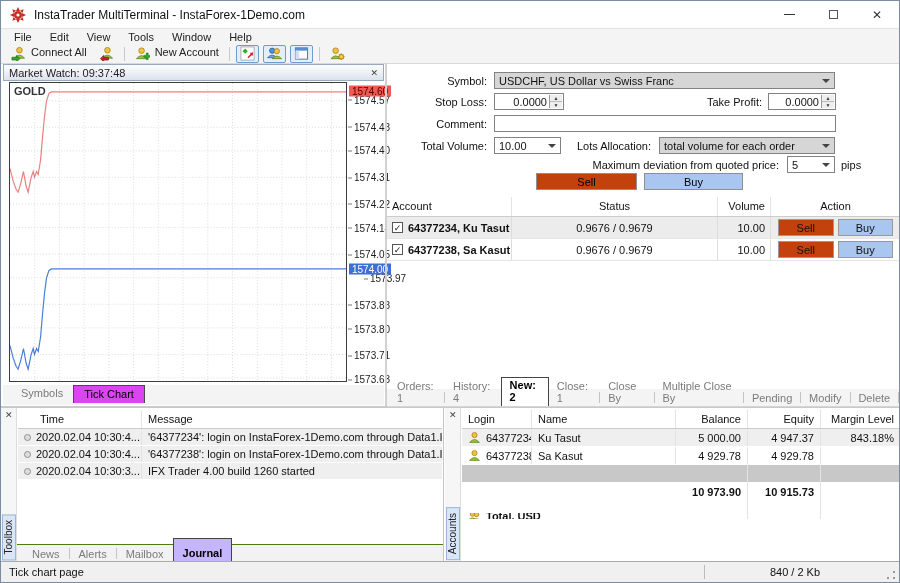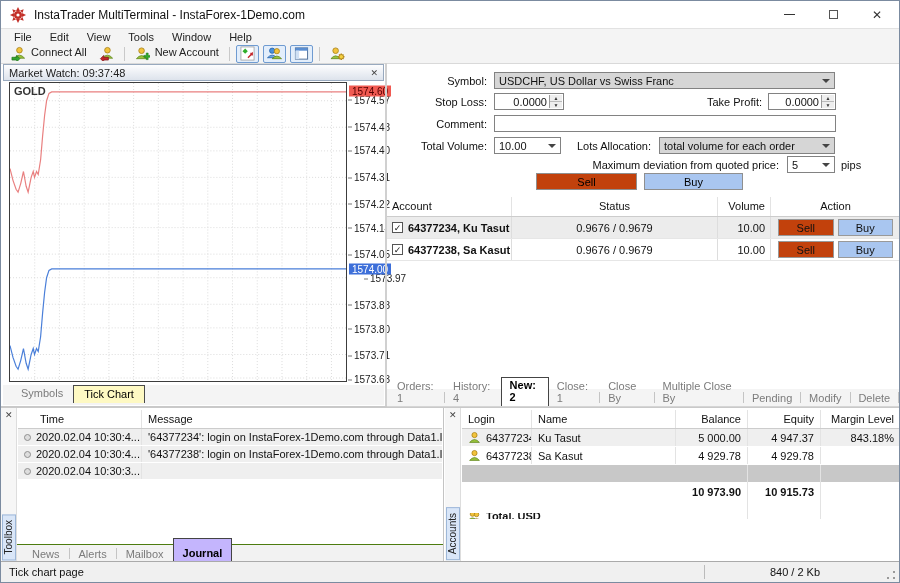--- a/index.html
+++ b/index.html
@@ -34,21 +34,21 @@
   #chart-wrap { position:absolute; left:8px; top:81px; width:338px; height:300px; border:1px solid #3c3c3c; background:#fff; }
   #tick-plot { position:absolute; left:0; top:0; width:100%; height:100%; }
   .gl { stroke:#dcdcdc; stroke-width:1; stroke-dasharray:1,2; }
   #chart-symbol { position:absolute; left:4px; top:2px; font-size:11px; font-weight:bold; color:#333; }
   #price-axis { position:absolute; left:346px; top:81px; width:39px; height:300px; }
   .ptick { position:absolute; left:7px; transform:translateY(-50%); font-size:10px; color:#222; white-space:nowrap; }
   .ptick::before { content:""; position:absolute; left:-6px; top:50%; width:4px; height:1px; background:#777; }
   .ptag { position:absolute; left:2px; transform:translateY(-50%); font-size:10px; padding:0 3px; white-space:nowrap; }
   #mw-tabs { position:absolute; left:2px; top:384px; width:381px; height:20px; display:flex; align-items:flex-start; padding-left:8px; background:#f4f4f4; }
   .tab { padding:2px 10px 3px; font-size:11px; color:#7b7b7b; }
-  .tab.active { border:1px solid #4a4a4a; border-bottom:none; background:#fef9c3; color:#000; }
+  .tab.active { border:1px solid #4a4a4a; border-bottom:none; background:#d946ef; color:#000; }
 
   
   #vsplit { position:absolute; left:384px; top:62px; width:2px; height:344px; background:#d0d0d0; }
   #hsplit { position:absolute; left:0; top:405px; width:100%; height:2px; background:#c9c9c9; }
 
   
   .flabel { position:absolute; font-size:11px; color:#111; text-align:right; }
   .field { position:absolute; border:1px solid #828282; background:#fff; font-size:11px; display:flex; align-items:center; padding:0 4px; }
   .field.gray { background:#d6d6d6; }
   .chev { position:absolute; right:4px; top:6px; width:0; height:0; border-left:4px solid transparent; border-right:4px solid transparent; border-top:4px solid #444; }
@@ -403,20 +403,21 @@
             <span class="dot"></span>
             <span>2020.02.04 10:30:4...</span>
           </div>
         <div class="cell" style="border-right:none;">'64377238': login on InstaForex-1Demo.com through Data1.InstaForex-1...</div>
       </div>
       <div class="trow tdata">
         <div class="cell">
             <span class="dot"></span>
             <span>2020.02.04 10:30:3...</span>
           </div>
+        <div class="cell" style="border-right:none;">IFX Trader 4.00 build 1260 started</div>
       </div>
     </div>
     <div id="toolbox-tabs">
       <span class="tab">News</span>
         <span class="tabsep"></span>
       <span class="tab">Alerts</span>
         <span class="tabsep"></span>
       <span class="tab">Mailbox</span>
       <span class="tab active">Journal</span>
     </div>

